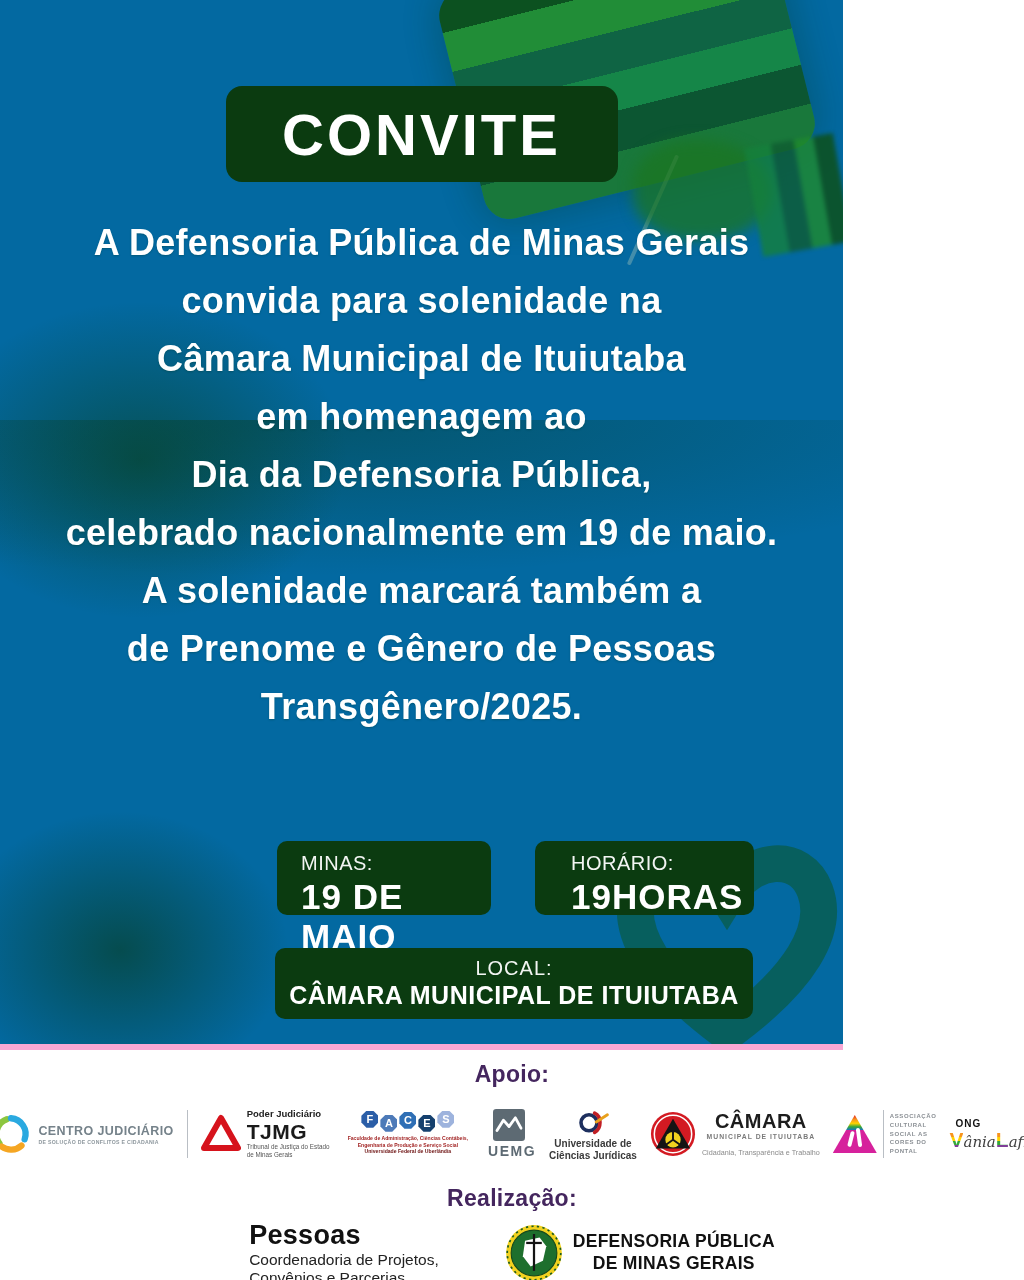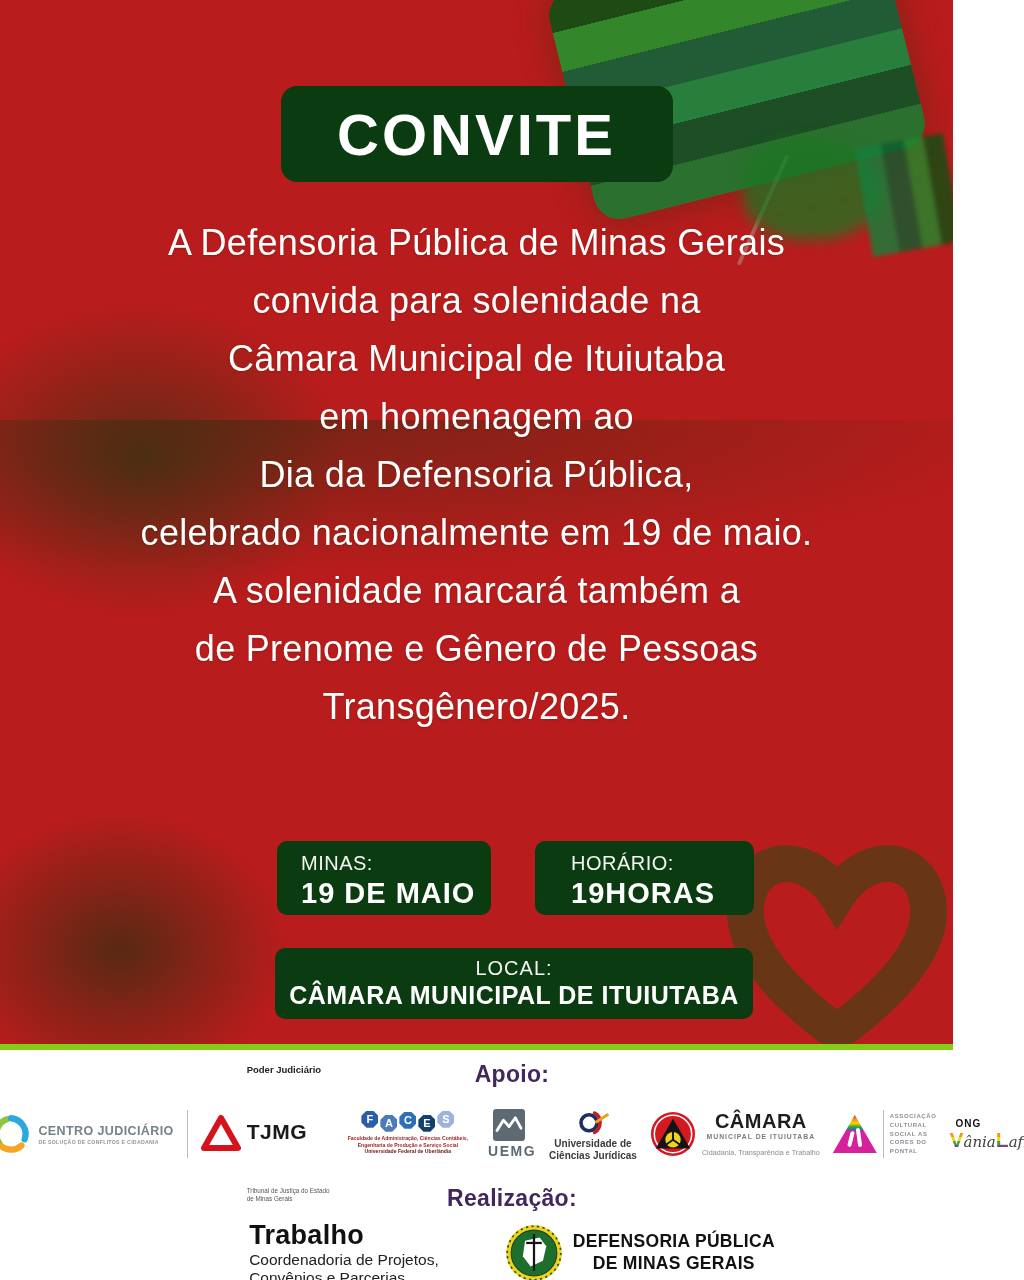--- a/index.html
+++ b/index.html
@@ -5,23 +5,23 @@
   html,body{margin:0;padding:0;}
   body{
     width:1024px;height:1280px;position:relative;overflow:hidden;
     background:#ffffff;
     font-family:"Liberation Sans", sans-serif;
     -webkit-font-smoothing:antialiased;
   }
 
   
   .green{
-    position:absolute;top:0;left:0;width:953px;height:1044px;
-    background:#b91c1c;
-    border-bottom:6px solid #84cc16;
+    position:absolute;top:0;left:0;width:843px;height:1044px;
+    background:#0369a1;
+    border-bottom:6px solid #f9a8d4;
     overflow:hidden;
   }
   
   .decor{position:absolute;pointer-events:none;}
   .blob1{left:-70px;top:300px;width:420px;height:320px;
     background:radial-gradient(ellipse at center, rgba(8,58,12,.50), rgba(8,58,12,0) 70%);}
   .blob2{left:-50px;top:810px;width:340px;height:280px;
     background:radial-gradient(ellipse at center, rgba(7,52,11,.55), rgba(7,52,11,0) 70%);}
   .fold{left:0;top:420px;width:1024px;height:280px;
     background:radial-gradient(120% 90% at 28% 0%, rgba(6,48,10,.35), rgba(6,48,10,0) 62%);}
@@ -51,51 +51,51 @@
     width:392px;height:96px;border-radius:16px;background:#0b3b10;
     display:flex;align-items:center;justify-content:center;
   }
   .title-box span{
     color:#fff;font-size:58px;font-weight:800;letter-spacing:3px;
   }
 
   
   .copy{
     position:absolute;left:0;top:214px;width:100%;
-    text-align:center;color:#ffffff;font-weight:400;
+    text-align:center;color:#ffffff;font-weight:700;
     font-size:36px;line-height:58px;letter-spacing:.3px;
     text-shadow:0 1px 2px rgba(0,40,5,.25);
   }
 
   
   .ibox{position:absolute;background:#0b3b10;border-radius:10px;color:#fff;box-sizing:border-box;}
   .box-data{left:277px;top:841px;width:214px;height:74px;padding:11px 0 0 24px;}
   .box-hora{left:535px;top:841px;width:219px;height:74px;padding:11px 0 0 36px;}
   .ibox .lbl{font-size:20px;font-weight:500;letter-spacing:.5px;opacity:.95;}
-  .ibox .val{font-size:29px;font-weight:800;letter-spacing:1px;margin-top:2px;}
+  .ibox .val{font-size:35px;font-weight:800;letter-spacing:1px;margin-top:2px;}
   .box-local{left:275px;top:948px;width:478px;height:71px;padding-top:9px;text-align:center;}
   .box-local .lbl{font-size:20px;font-weight:400;letter-spacing:1px;}
   .box-local .val{font-size:25px;font-weight:800;letter-spacing:.5px;margin-top:1px;}
 
   
   .footer{position:absolute;left:0;top:1050px;width:1024px;height:230px;background:#ffffff;}
   .f-heading{margin-top:11px;text-align:center;font-size:23px;font-weight:800;color:#44265e;letter-spacing:.3px;}
   .logos-row{margin-top:6px;height:80px;display:flex;align-items:center;justify-content:center;gap:13px;padding:0 14px;}
   .vdiv{width:1px;height:48px;background:#b9bec4;flex:none;}
 
   .logo{display:flex;align-items:center;gap:6px;flex:none;}
   .logo-col{display:flex;flex-direction:column;align-items:center;flex:none;}
 
   
   .cj-text{display:flex;flex-direction:column;}
   .cj-name{font-size:12.5px;font-weight:700;color:#75828a;letter-spacing:.4px;}
   .cj-sub{font-size:5.2px;font-weight:700;color:#8d979d;letter-spacing:.3px;margin-top:1px;}
 
   
-  .tjmg-text{display:flex;flex-direction:column;line-height:1.1;gap:44px;}
+  .tjmg-text{display:flex;flex-direction:column;line-height:1.1;}
   .tjmg-top{font-size:9.5px;font-weight:800;color:#222;}
   .tjmg-name{font-size:21px;font-weight:900;color:#1a1a1a;letter-spacing:.5px;}
   .tjmg-sub{font-size:6.3px;color:#555;width:88px;line-height:1.25;}
 
   
   .faces-letters{display:flex;gap:2px;}
   .hexletter{width:17px;height:17px;display:flex;align-items:center;justify-content:center;
     color:#fff;font-weight:800;font-size:11px;
     clip-path:polygon(30% 0,70% 0,100% 30%,100% 70%,70% 100%,30% 100%,0 70%,0 30%);}
   .hx0{background:#2b5ea7;transform:translateY(-2px);}
@@ -292,21 +292,21 @@
           <span class="script">afit</span>
       </div>
     </div>
   </div>
 
   <div class="f-heading">Realização:</div>
 
   <div class="real-row">
 
     <div class="coop">
-      <div class="coop-name">Trabalho</div>
+      <div class="coop-name">Pessoas</div>
       <div class="coop-sub">Coordenadoria de Projetos,</div>
       <div class="coop-sub">Convênios e Parcerias</div>
     </div>
 
     <div class="dpe">
       <svg width="58" height="58" viewBox="0 0 52 52">
         <circle cx="26" cy="26" r="25" fill="#f2d21f"></circle>
         <circle cx="26" cy="26" r="24" fill="none" stroke="#1a5a24" stroke-width="1.5" stroke-dasharray="2 3"></circle>
         <circle cx="26" cy="26" r="20.5" fill="#1e6f2d" stroke="#14491d" stroke-width="1"></circle>
         <path d="M18 15 L31 12 L37 20 L34 33 L23 38 L16 29 Z" fill="#ffffff"></path>

